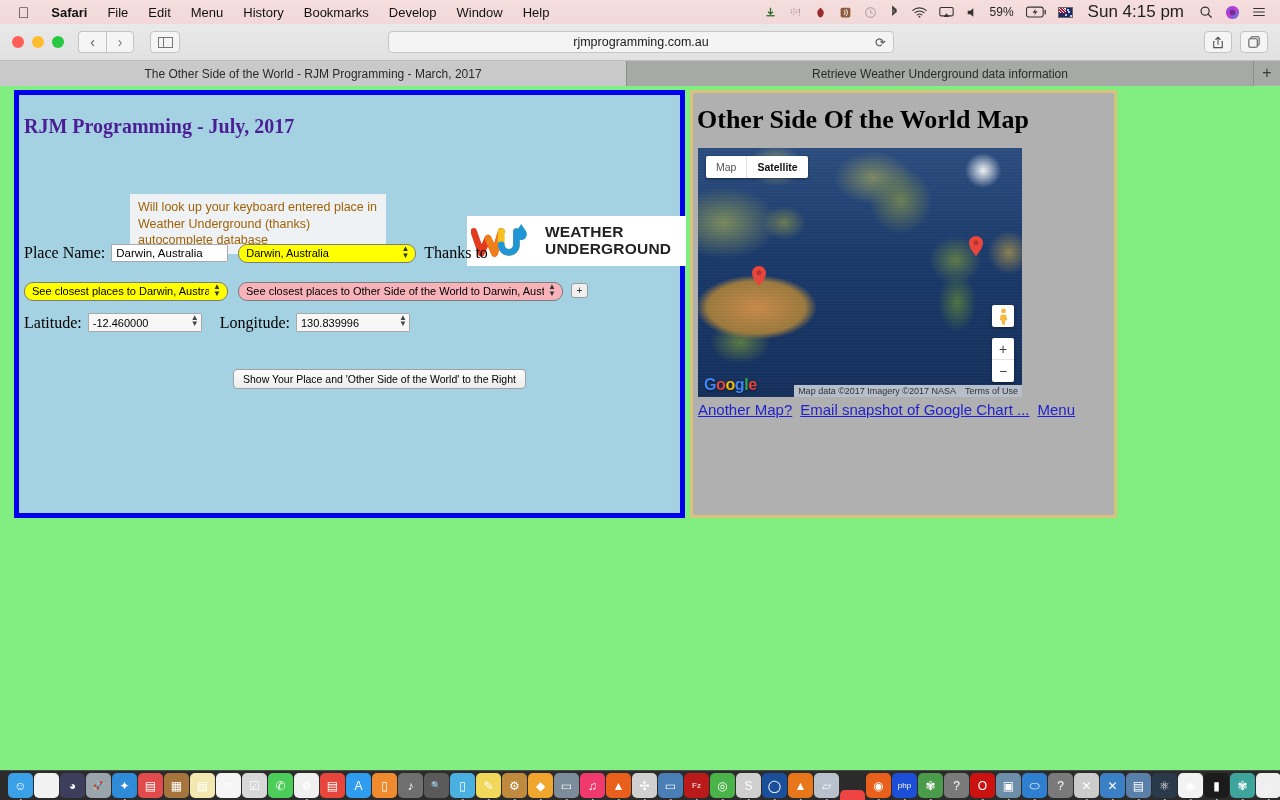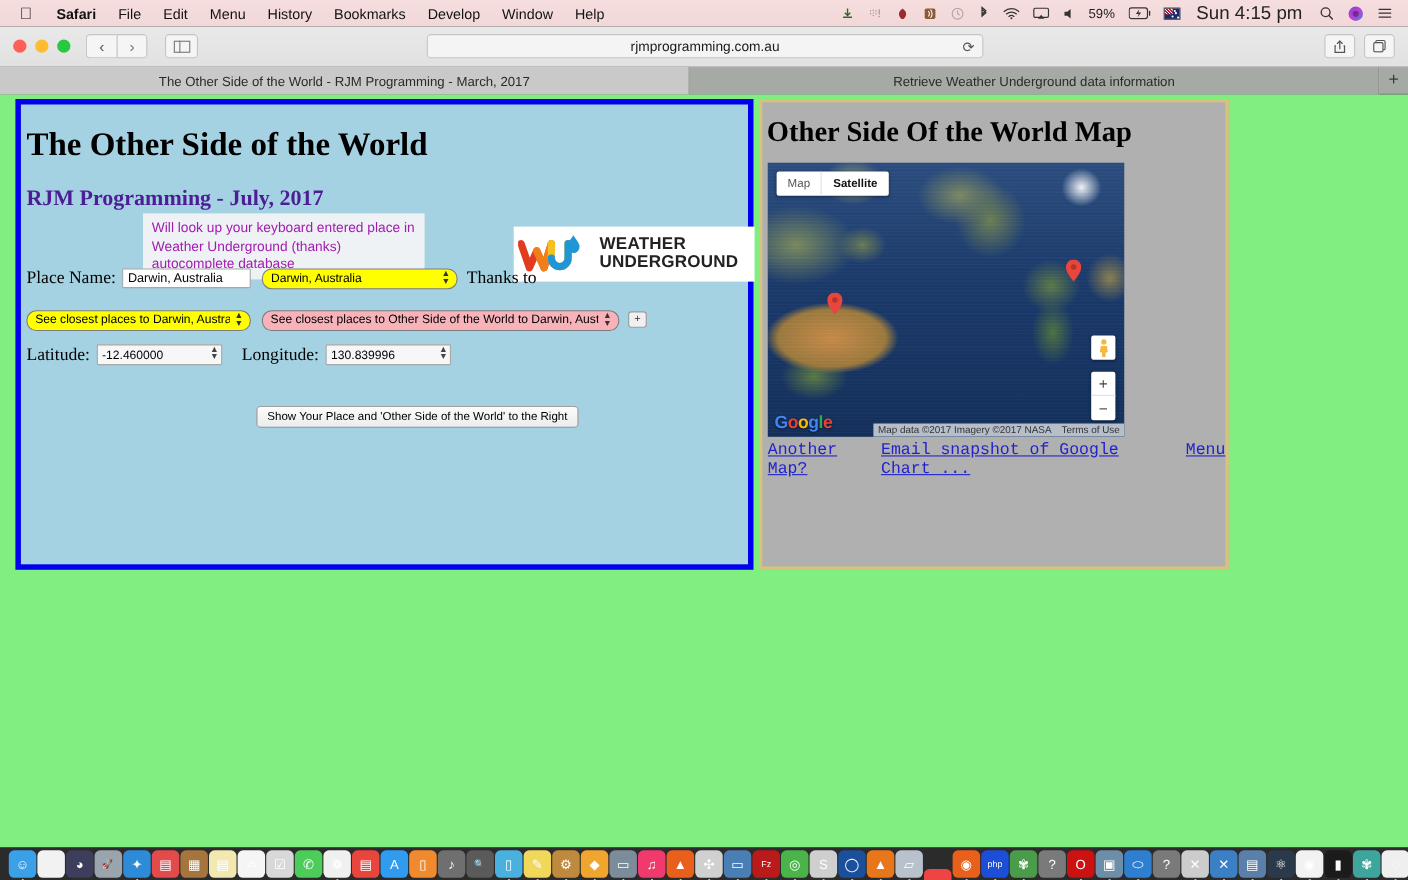--- a/index.html
+++ b/index.html
@@ -126,25 +126,25 @@
     margin: 20px 0 0 5px; font-family: "Liberation Serif", serif;
     font-size: 30px; font-weight: bold; color: #000;
   }
   #leftpanel h3 {
     margin: 20px 0 0 5px; font-family: "Liberation Serif", serif;
     font-size: 20px; font-weight: bold; color: #4c1d95;
   }
   #infobox {
     position: absolute; left: 111px; top: 99px;
     width: 256px; padding: 5px 8px;
-    background: #eef2f5; color: #a21caf;
+    background: #eef2f5; color: #a16207;
     font-size: 12.5px; line-height: 1.33;
   }
   #walogo {
-    position: absolute; left: 448px; top: 111px;
+    position: absolute; left: 448px; top: 121px;
     width: 219px; height: 50px; background: #ffffff;
     display: flex; align-items: center; padding-left: 4px;
   }
   .wu-mark { width: 70px; height: 38px; flex: none; }
   .wu-text {
     font-family: "Liberation Sans", sans-serif; font-weight: bold;
     font-size: 15.5px; line-height: 1.08; color: #222; letter-spacing: 0.2px;
     margin-left: 4px;
   }
   .formrow {
@@ -278,21 +278,21 @@
   }
   #goog .b { color:#4285f4; } #goog .r { color:#ea4335; }
   #goog .y { color:#fbbc05; } #goog .g { color:#34a853; }
   #mapattrib {
     position: absolute; right: 0; bottom: 0;
     background: rgba(245,245,245,0.72); color: #333;
     font-size: 9px; padding: 1px 4px; display: flex; gap: 9px;
   }
   #maplinks {
     position: absolute; left: 5px; top: 308px;
-    font-family: Liberation Mono, monospace; font-size: 15px;
+    font-family: Liberation Sans, sans-serif; font-size: 15px;
     display: flex; gap: 8px; align-items: baseline; justify-content: space-between;
   }
   #maplinks a { color: #2222cc; text-decoration: underline; }
 
   
   #dock {
     position: absolute; left: 0; bottom: 0;
     width: 1280px; height: 30px;
     background: #2b2b2b; border-top: 1px solid #4a4a4a;
     display: flex; align-items: center; padding: 0 8px; gap: 1px;
@@ -462,21 +462,20 @@
   <div id="tabbar">
     <div class="tab active">The Other Side of the World - RJM Programming - March, 2017</div>
     <div class="tab inactive">Retrieve Weather Underground data information</div>
     <div class="newtab">+</div>
   </div>
 </div>
 
 <div id="page">
 
   <div id="leftpanel">
-    <h1>The Other Side of the World</h1>
     <h3>RJM Programming - July, 2017</h3>
 
     <div id="infobox">Will look up your keyboard entered place in Weather Underground (thanks) autocomplete database</div>
 
     <div id="walogo">
       <svg class="wu-mark" viewBox="0 0 72 40">
         <path d="M2 10 L10 33 L17 17 L24 33 L31 10" stroke="#e23b20" stroke-width="7" fill="none" stroke-linejoin="round" stroke-linecap="round"></path>
         <path d="M17 17 L24 33 L31 10" stroke="#f07f1a" stroke-width="7" fill="none" stroke-linejoin="round" stroke-linecap="round"></path>
         <path d="M31 10 L31 24 a8 8 0 0 0 16 0 L47 10" stroke="#f6c01e" stroke-width="7" fill="none" stroke-linecap="round"></path>
         <path d="M47 10 L47 24 a8 8 0 0 1 -16 0" stroke="#2196d6" stroke-width="7" fill="none" stroke-linecap="round"></path>

